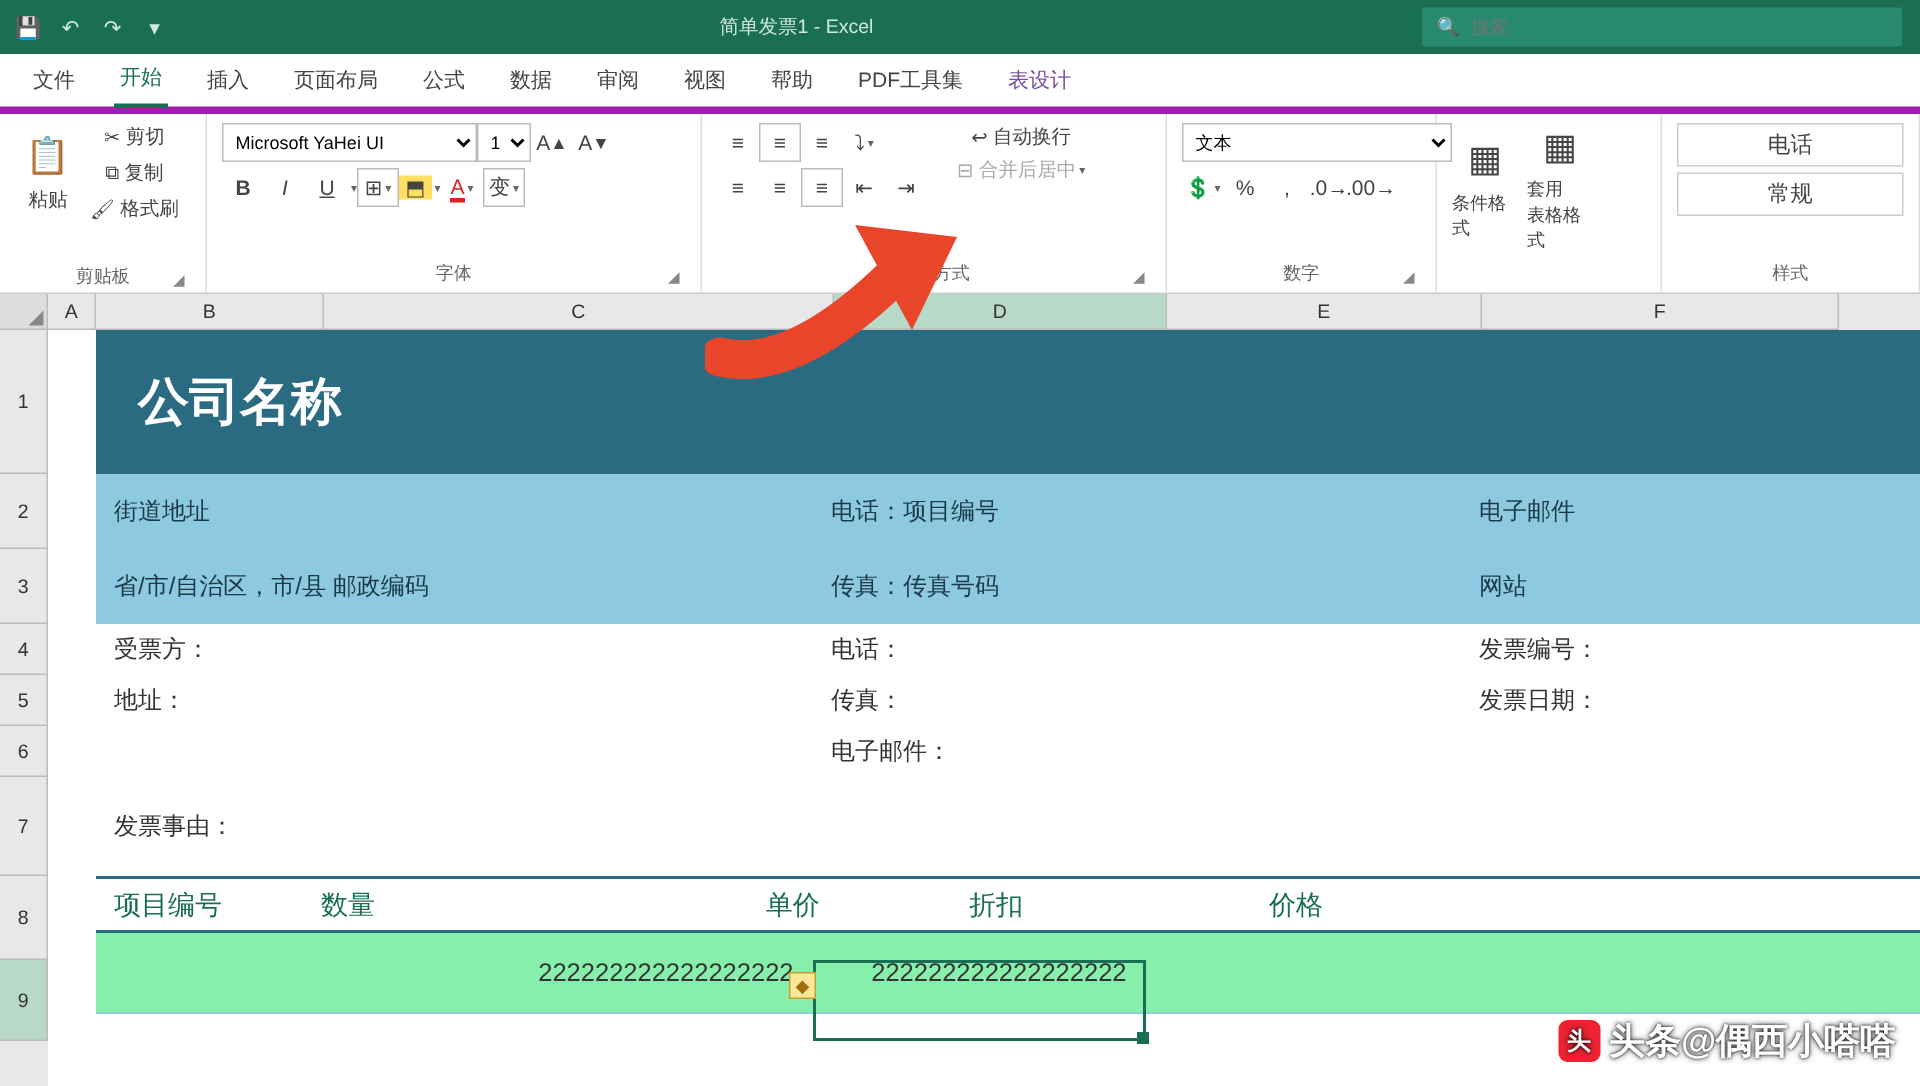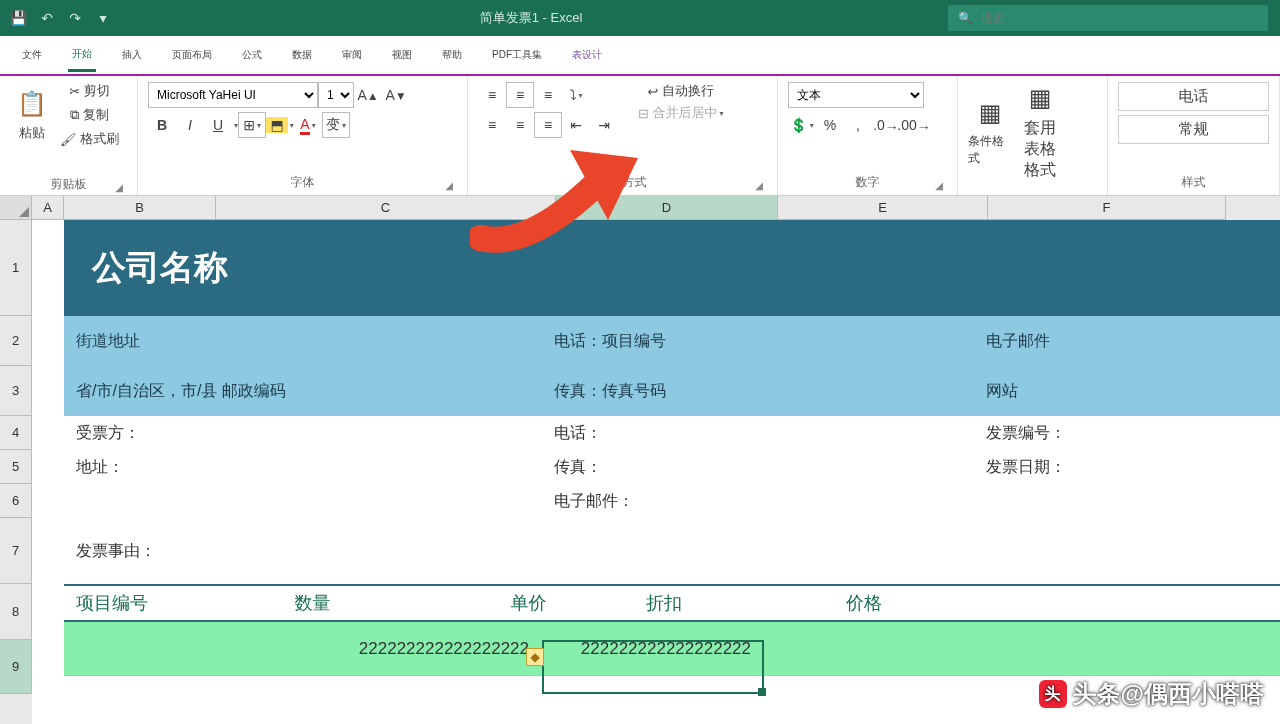--- a/index.html
+++ b/index.html
@@ -7,21 +7,21 @@
 
 
 .title-bar { background: #1a6e54; height: 36px; display: flex; align-items: center; color: #fff; font-size: 12px; }
 .title-left { display: flex; align-items: center; gap: 6px; padding-left: 8px; }
 .title-left .qat-btn { width: 22px; height: 22px; display: flex; align-items: center; justify-content: center; font-size: 14px; color: #d0e8e0; }
 .title-center { flex: 1; text-align: center; color: #d0e8e0; font-size: 13px; }
 .search-box { background: #2a8a6e; height: 26px; width: 320px; display: flex; align-items: center; padding: 0 10px; margin-right: 12px; color: #d0e8e0; gap: 8px; border-radius: 2px; }
 .search-box input { background: transparent; border: none; outline: none; flex: 1; color: #d0e8e0; font-size: 12px; }
 
 
-.ribbon-tabs { height: 40px; background: #fff; display: flex; align-items: center; gap: 22px; padding-left: 18px; font-size: 10px; color: #444; border-bottom: 2px solid #a21caf; }
+.ribbon-tabs { height: 40px; background: #fff; display: flex; align-items: center; gap: 22px; padding-left: 18px; font-size: 14px; color: #444; border-bottom: 5px solid #a21caf; }
 .tab { padding: 8px 4px; cursor: pointer; }
 .tab.active { color: #1a6e54; border-bottom: 3px solid #1a6e54; font-weight: 500; }
 
 
 .ribbon { height: 120px; background: #fff; display: flex; border-bottom: 1px solid #ccc; }
 .ribbon-group { border-right: 1px solid #e0e0e0; padding: 6px 10px 2px 10px; display: flex; flex-direction: column; justify-content: space-between; position: relative; }
 .group-body { display: flex; gap: 6px; flex: 1; }
 .group-label { text-align: center; font-size: 12px; color: #666; padding: 2px 0; position: relative; margin-top: 26px; }
 .launcher { position: absolute; right: 4px; bottom: 2px; font-size: 10px; color: #888; }
 .rb-btn { display: flex; align-items: center; justify-content: center; font-size: 13px; color: #444; cursor: pointer; }
@@ -173,41 +173,41 @@
       <div class="col-stack" style="margin-left:14px">
         <div class="rb-btn"><span>↩</span>&nbsp;<span>自动换行</span></div>
         <div class="rb-btn" style="color:#aaa"><span>⊟</span>&nbsp;<span>合并后居中</span><span class="chev">▾</span></div>
       </div>
     </div>
     <div class="group-label"><span>对齐方式</span><span class="launcher">◢</span></div>
   </div>
 
   <div class="ribbon-group" style="width:180px">
     <div class="group-body col-stack">
-      <select class="font-select" style="width:136px"><option>文本</option></select>
+      <select class="font-select" style="width:180px"><option>文本</option></select>
       <div class="small-row">
         <div class="sq-btn">💲<span class="chev">▾</span></div>
         <div class="sq-btn">%</div>
         <div class="sq-btn">,</div>
         <div class="sq-btn">.0→</div>
         <div class="sq-btn">.00→</div>
       </div>
     </div>
     <div class="group-label"><span>数字</span><span class="launcher">◢</span></div>
   </div>
 
   <div class="ribbon-group" style="width:150px">
     <div class="group-body">
       <div class="rb-btn big-btn">
         <div class="big-icon">▦</div>
         <span style="font-size:12px">条件格式</span>
       </div>
       <div class="rb-btn big-btn">
         <div class="big-icon">▦</div>
-        <span style="font-size:16px;white-space:pre-line;text-align:center">套用
+        <span style="font-size:12px;white-space:pre-line;text-align:left">套用
 表格格式</span>
       </div>
     </div>
     <div class="group-label"></div>
   </div>
 
   <div class="ribbon-group" style="flex:1">
     <div class="group-body col-stack">
       <div class="rb-btn" style="border:1px solid #ccc;padding:4px 18px;font-size:15px">电话</div>
       <div class="rb-btn" style="border:1px solid #ccc;padding:4px 18px;font-size:15px">常规</div>
@@ -277,21 +277,21 @@
           <div class="info-cell" style="width:478px"></div>
           <div class="info-cell" style="width:222px">电子邮件：</div>
         </div>
 
         <div class="plain-row" style="height:66px;align-items:center">
           <div class="info-cell">发票事由：</div>
         </div>
 
         <div class="tbl-header">
           <div class="tbl-cell" style="width:138px">项目编号</div>
-          <div class="tbl-cell" style="width:222px;text-align:center">数量</div>
+          <div class="tbl-cell" style="width:222px;">数量</div>
           <div class="tbl-cell" style="width:210px;text-align:center">单价</div>
           <div class="tbl-cell" style="width:200px">折扣</div>
           <div class="tbl-cell" style="flex:1;text-align:left">价格</div>
         </div>
 
         <div class="tbl-data">
           <div class="tbl-cell" style="width:138px"></div>
           <div class="tbl-cell" style="width:340px;text-align:right">222222222222222222</div>
           <div class="tbl-cell" style="width:222px;text-align:right">222222222222222222</div>
           <div class="tbl-cell" style="width:210px"></div>

